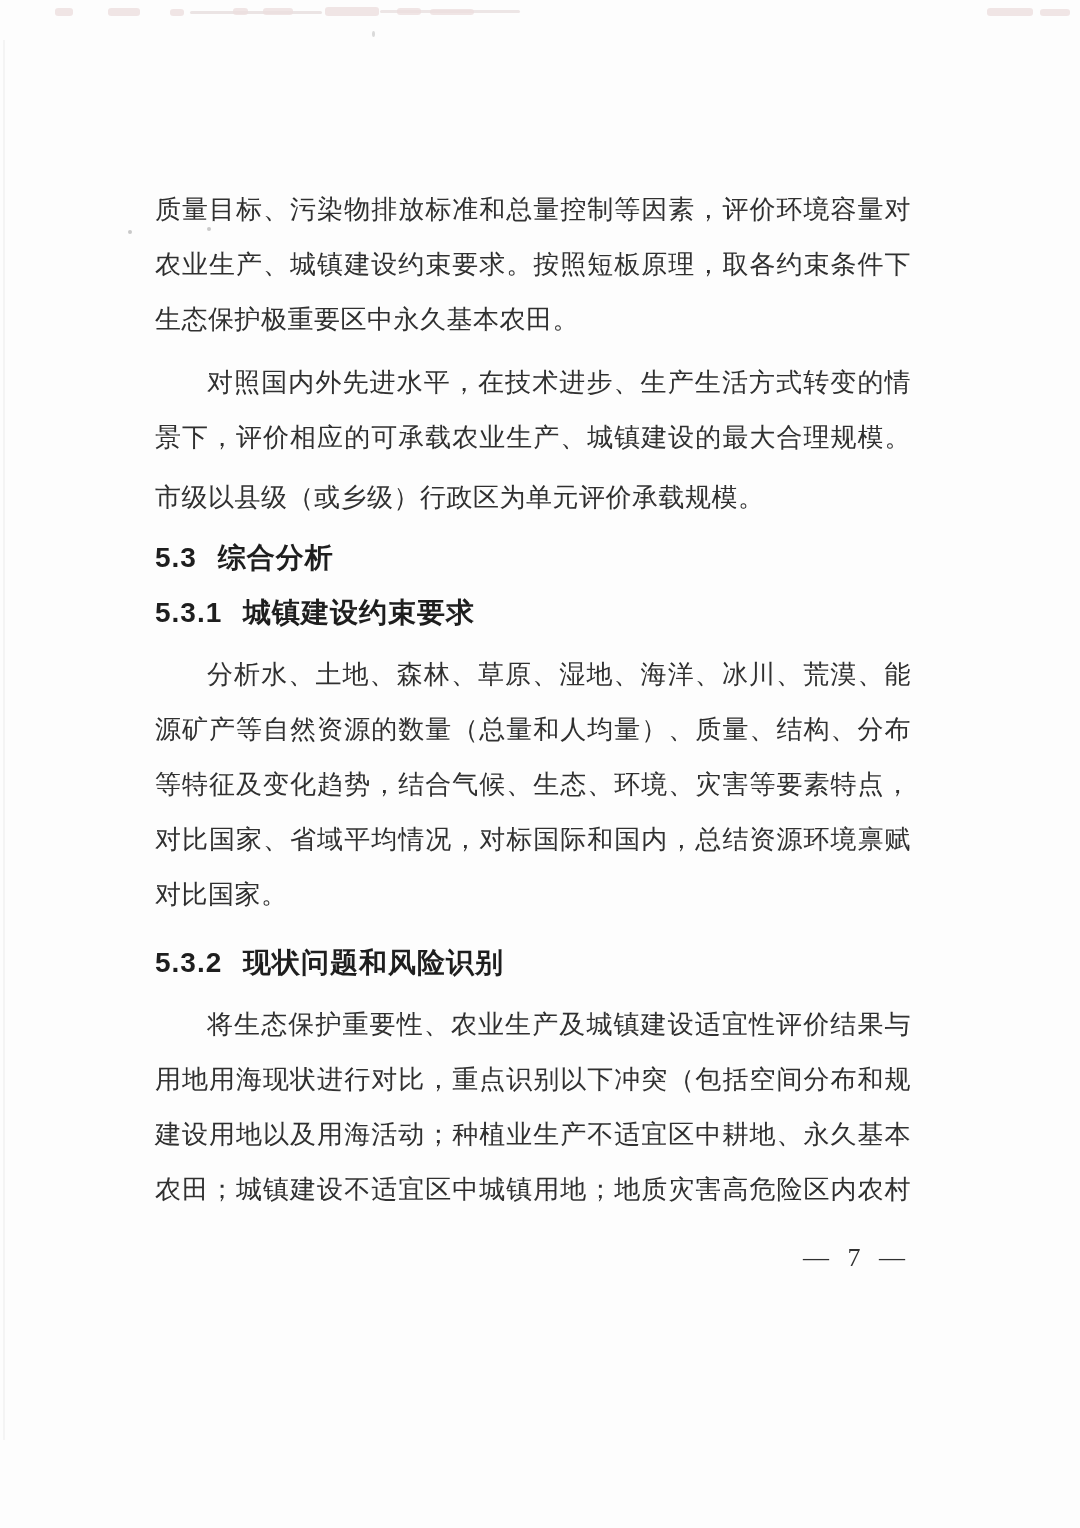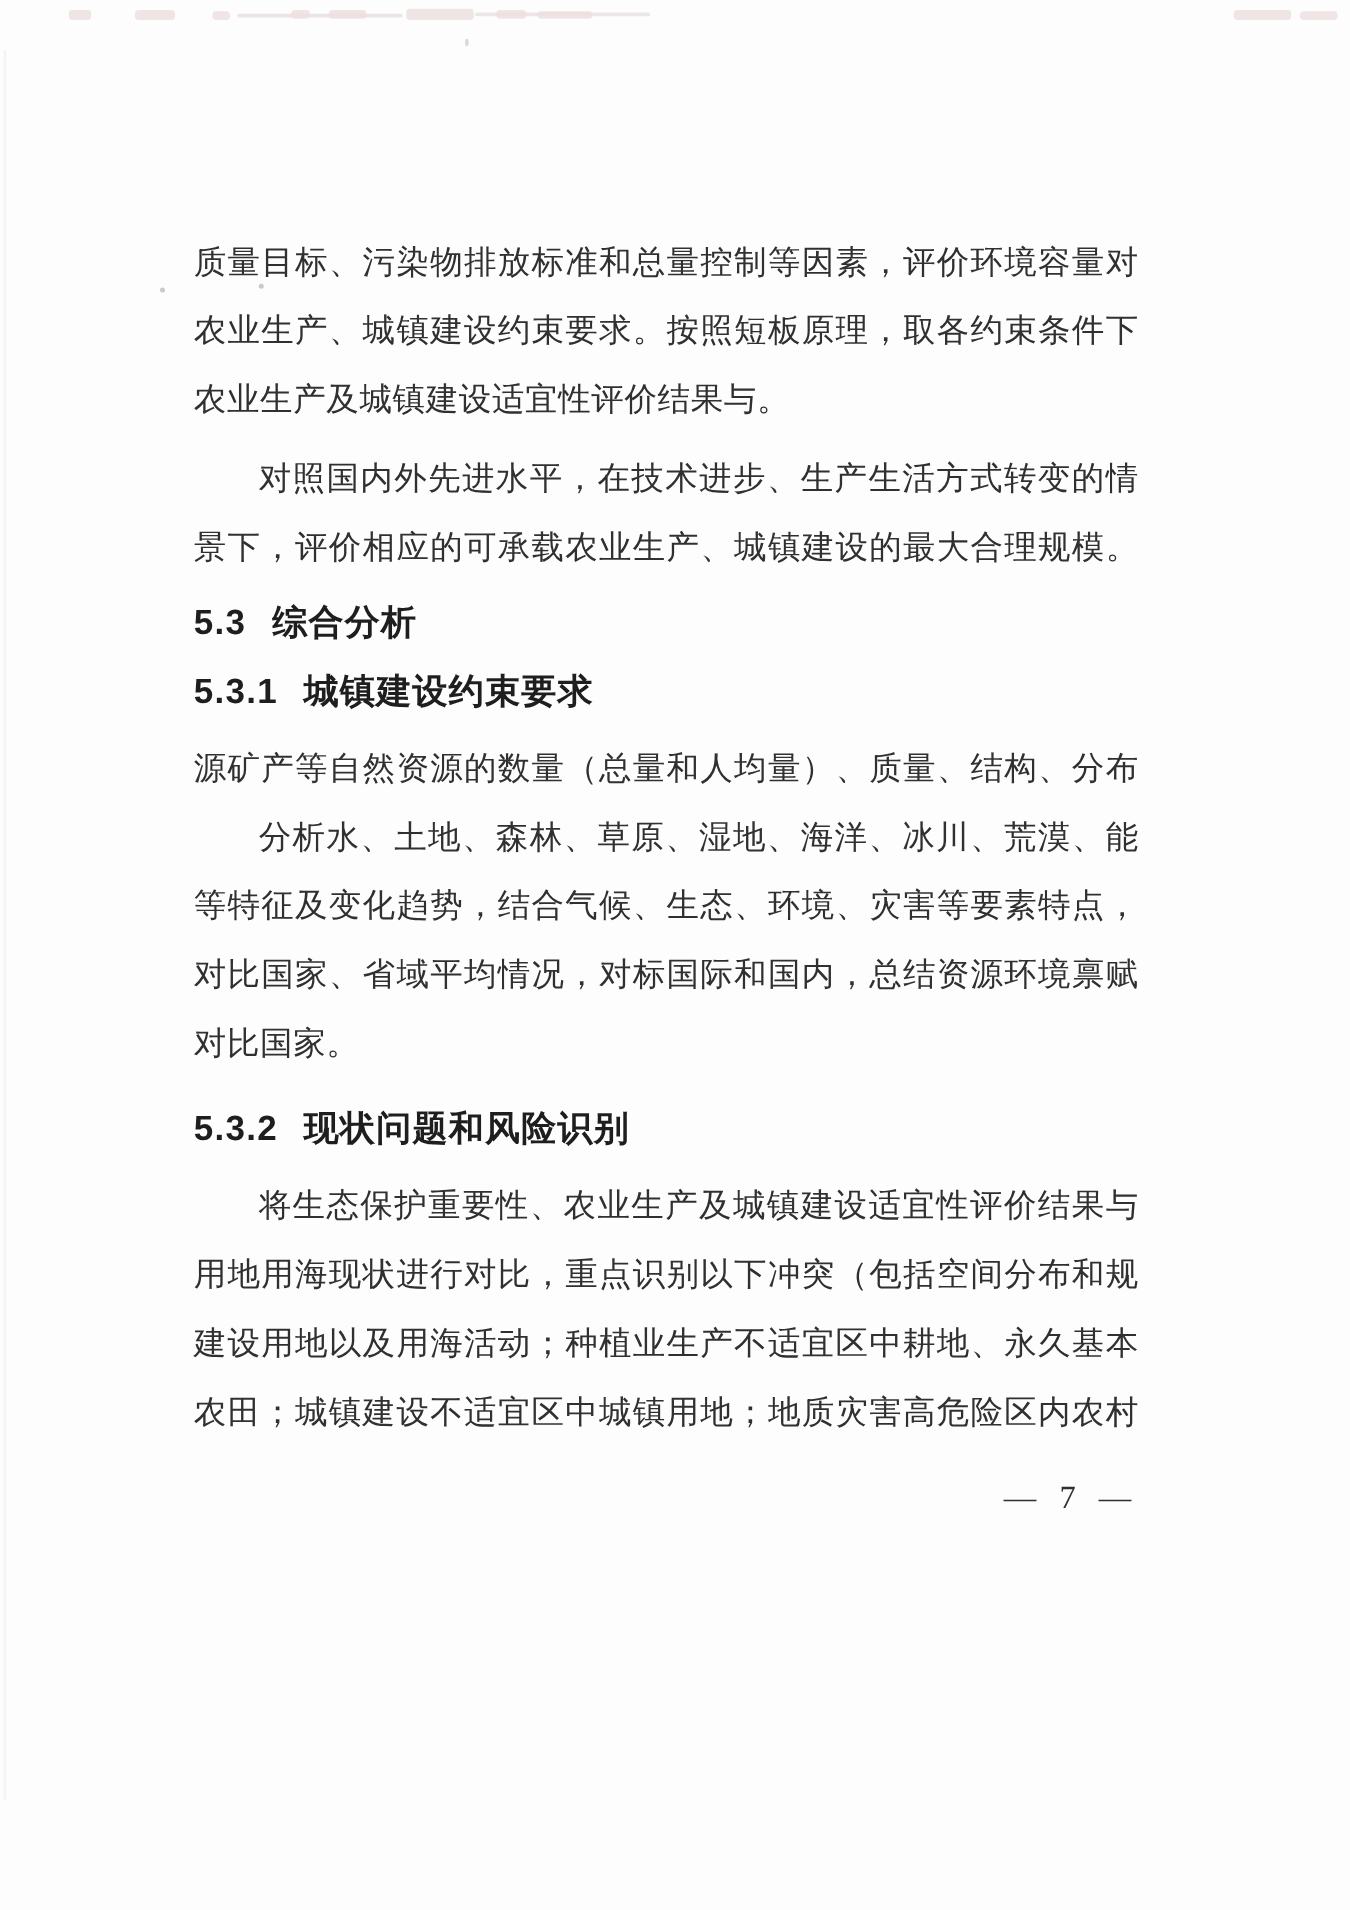--- a/index.html
+++ b/index.html
@@ -100,37 +100,38 @@
   <div class="smudge s12"></div>
   <div class="speck p1"></div>
   <div class="speck p2"></div>
   <div class="speck p3"></div>
 
   <div class="content">
 
     <div>
       <div class="line j">质量目标、污染物排放标准和总量控制等因素，评价环境容量对</div>
       <div class="line j">农业生产、城镇建设约束要求。按照短板原理，取各约束条件下</div>
-      <div class="line">农业生产及城镇建设适宜性评价结果与。</div>
+      <div class="line">生态保护极重要区中永久基本农田。</div>
     </div>
 
     <div class="mt-a">
       <div class="line j ind">对照国内外先进水平，在技术进步、生产生活方式转变的情</div>
       <div class="line j">景下，评价相应的可承载农业生产、城镇建设的最大合理规模。</div>
     </div>
 
     <div class="mt-b">
+      <div class="line">市级以县级（或乡级）行政区为单元评价承载规模。</div>
     </div>
 
     <div class="heading mt-b">5.3 综合分析</div>
     <div class="heading">5.3.1 城镇建设约束要求</div>
 
     <div class="mt-c">
+      <div class="line j ind">分析水、土地、森林、草原、湿地、海洋、冰川、荒漠、能</div>
       <div class="line j">源矿产等自然资源的数量（总量和人均量）、质量、结构、分布</div>
-      <div class="line j ind">分析水、土地、森林、草原、湿地、海洋、冰川、荒漠、能</div>
       <div class="line j">等特征及变化趋势，结合气候、生态、环境、灾害等要素特点，</div>
       <div class="line j">对比国家、省域平均情况，对标国际和国内，总结资源环境禀赋</div>
       <div class="line">对比国家。</div>
     </div>
 
     <div class="heading mt-d">5.3.2 现状问题和风险识别</div>
 
     <div class="mt-c">
       <div class="line j ind">将生态保护重要性、农业生产及城镇建设适宜性评价结果与</div>
       <div class="line j">用地用海现状进行对比，重点识别以下冲突（包括空间分布和规</div>

